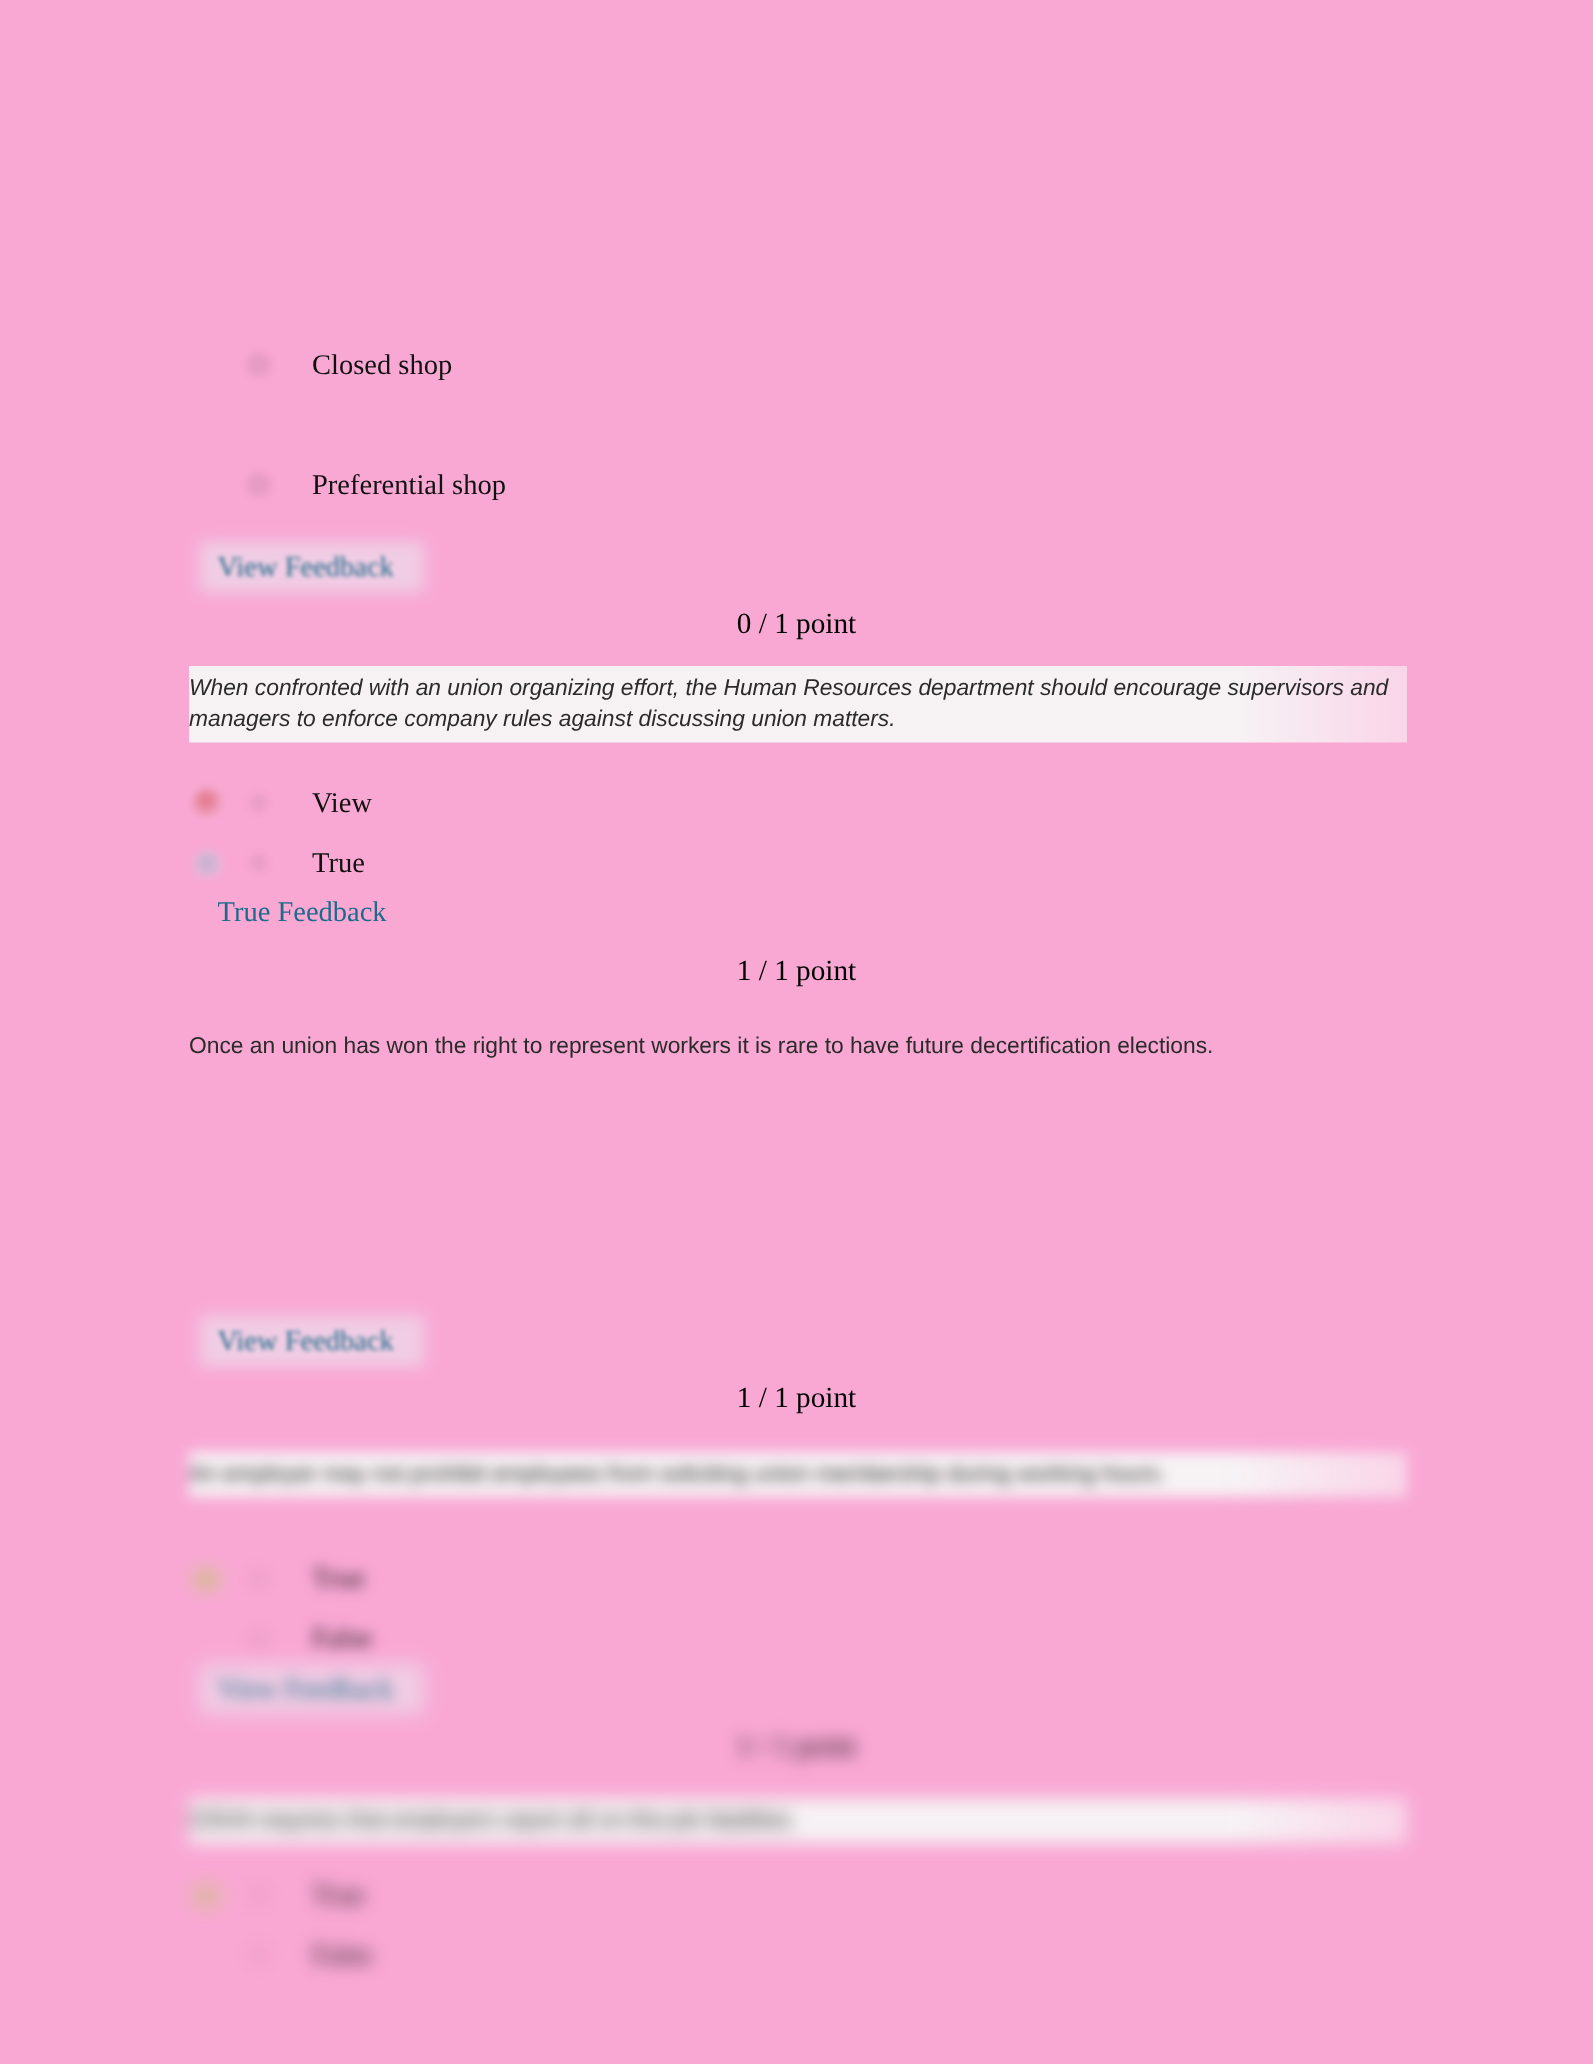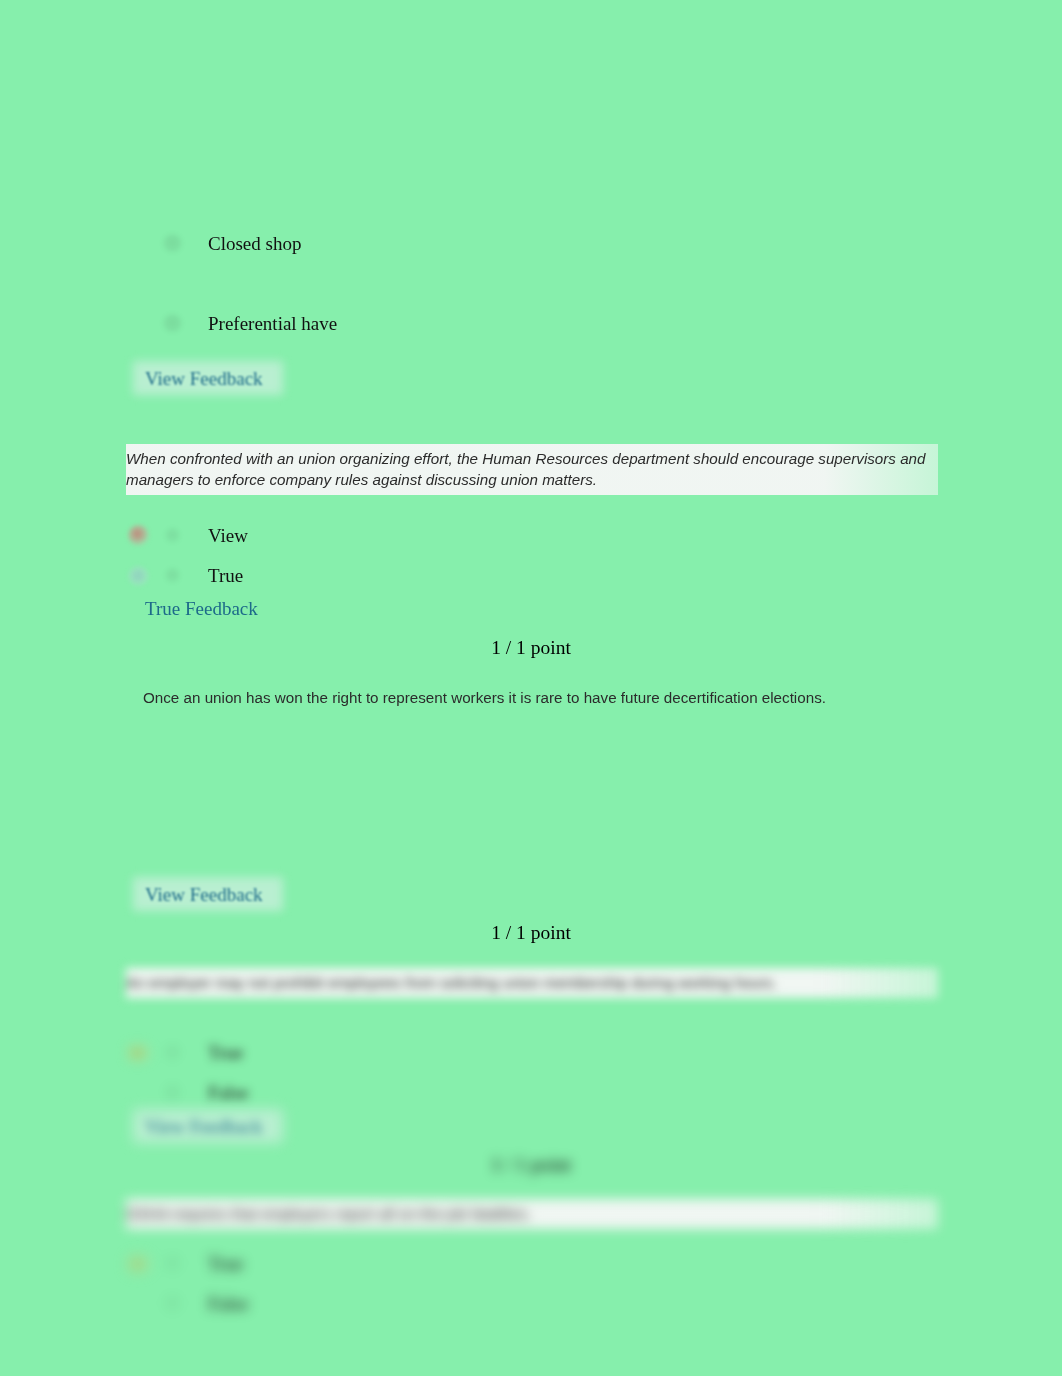--- a/index.html
+++ b/index.html
@@ -14,21 +14,21 @@
     overflow: hidden;
     font-family: "Liberation Serif", "DejaVu Serif", serif;
     color: #000000;
     -webkit-font-smoothing: antialiased;
   }
 
   
   .page {
     position: absolute;
     inset: 0;
-    background: #86efac;
+    background: #f9a8d4;
   }
 
   
   .qblock {
     position: absolute;
     left: 0;
     width: 1062px;
   }
 
   .qhead {
@@ -193,25 +193,31 @@
 
   <div class="option" style="top:227px;">
     <span class="opt-marker m-none"></span>
     <span class="opt-radio radio-faint"></span>
     <span class="opt-label">Closed shop</span>
   </div>
 
   <div class="option" style="top:307px;">
     <span class="opt-marker m-none"></span>
     <span class="opt-radio radio-faint"></span>
-    <span class="opt-label">Preferential have</span>
+    <span class="opt-label">Preferential shop</span>
   </div>
 
   <div class="feedback blur-1" style="top:368px;">View Feedback</div>
 
+  <div class="qblock" style="top:406px;">
+    <div class="qhead">
+
+      <span class="qpoints">0 / 1 point</span>
+    </div>
+  </div>
 
   <div class="qtext" style="top:444px;font-style:italic;">When confronted with an union organizing effort, the Human Resources department should encourage supervisors and managers to enforce company rules against discussing union matters.</div>
 
   <div class="option" style="top:519px;">
     <span class="opt-marker m-wrong"></span>
     <span class="opt-radio radio-faint-sm"></span>
     <span class="opt-label">View</span>
   </div>
 
   <div class="option" style="top:559px;">
@@ -222,21 +228,21 @@
 
   <div class="feedback" style="top:598px;">True Feedback</div>
 
   <div class="qblock" style="top:637px;">
     <div class="qhead">
 
       <span class="qpoints">1 / 1 point</span>
     </div>
   </div>
 
-  <div class="qtext" style="top:683px; background:none;margin-left:17px;">Once an union has won the right to represent workers it is rare to have future decertification elections.</div>
+  <div class="qtext" style="top:683px; background:none;">Once an union has won the right to represent workers it is rare to have future decertification elections.</div>
 
   <div class="feedback blur-1" style="top:884px;">View Feedback</div>
 
   <div class="qblock" style="top:922px;">
     <div class="qhead">
 
       <span class="qpoints">1 / 1 point</span>
     </div>
   </div>
 

